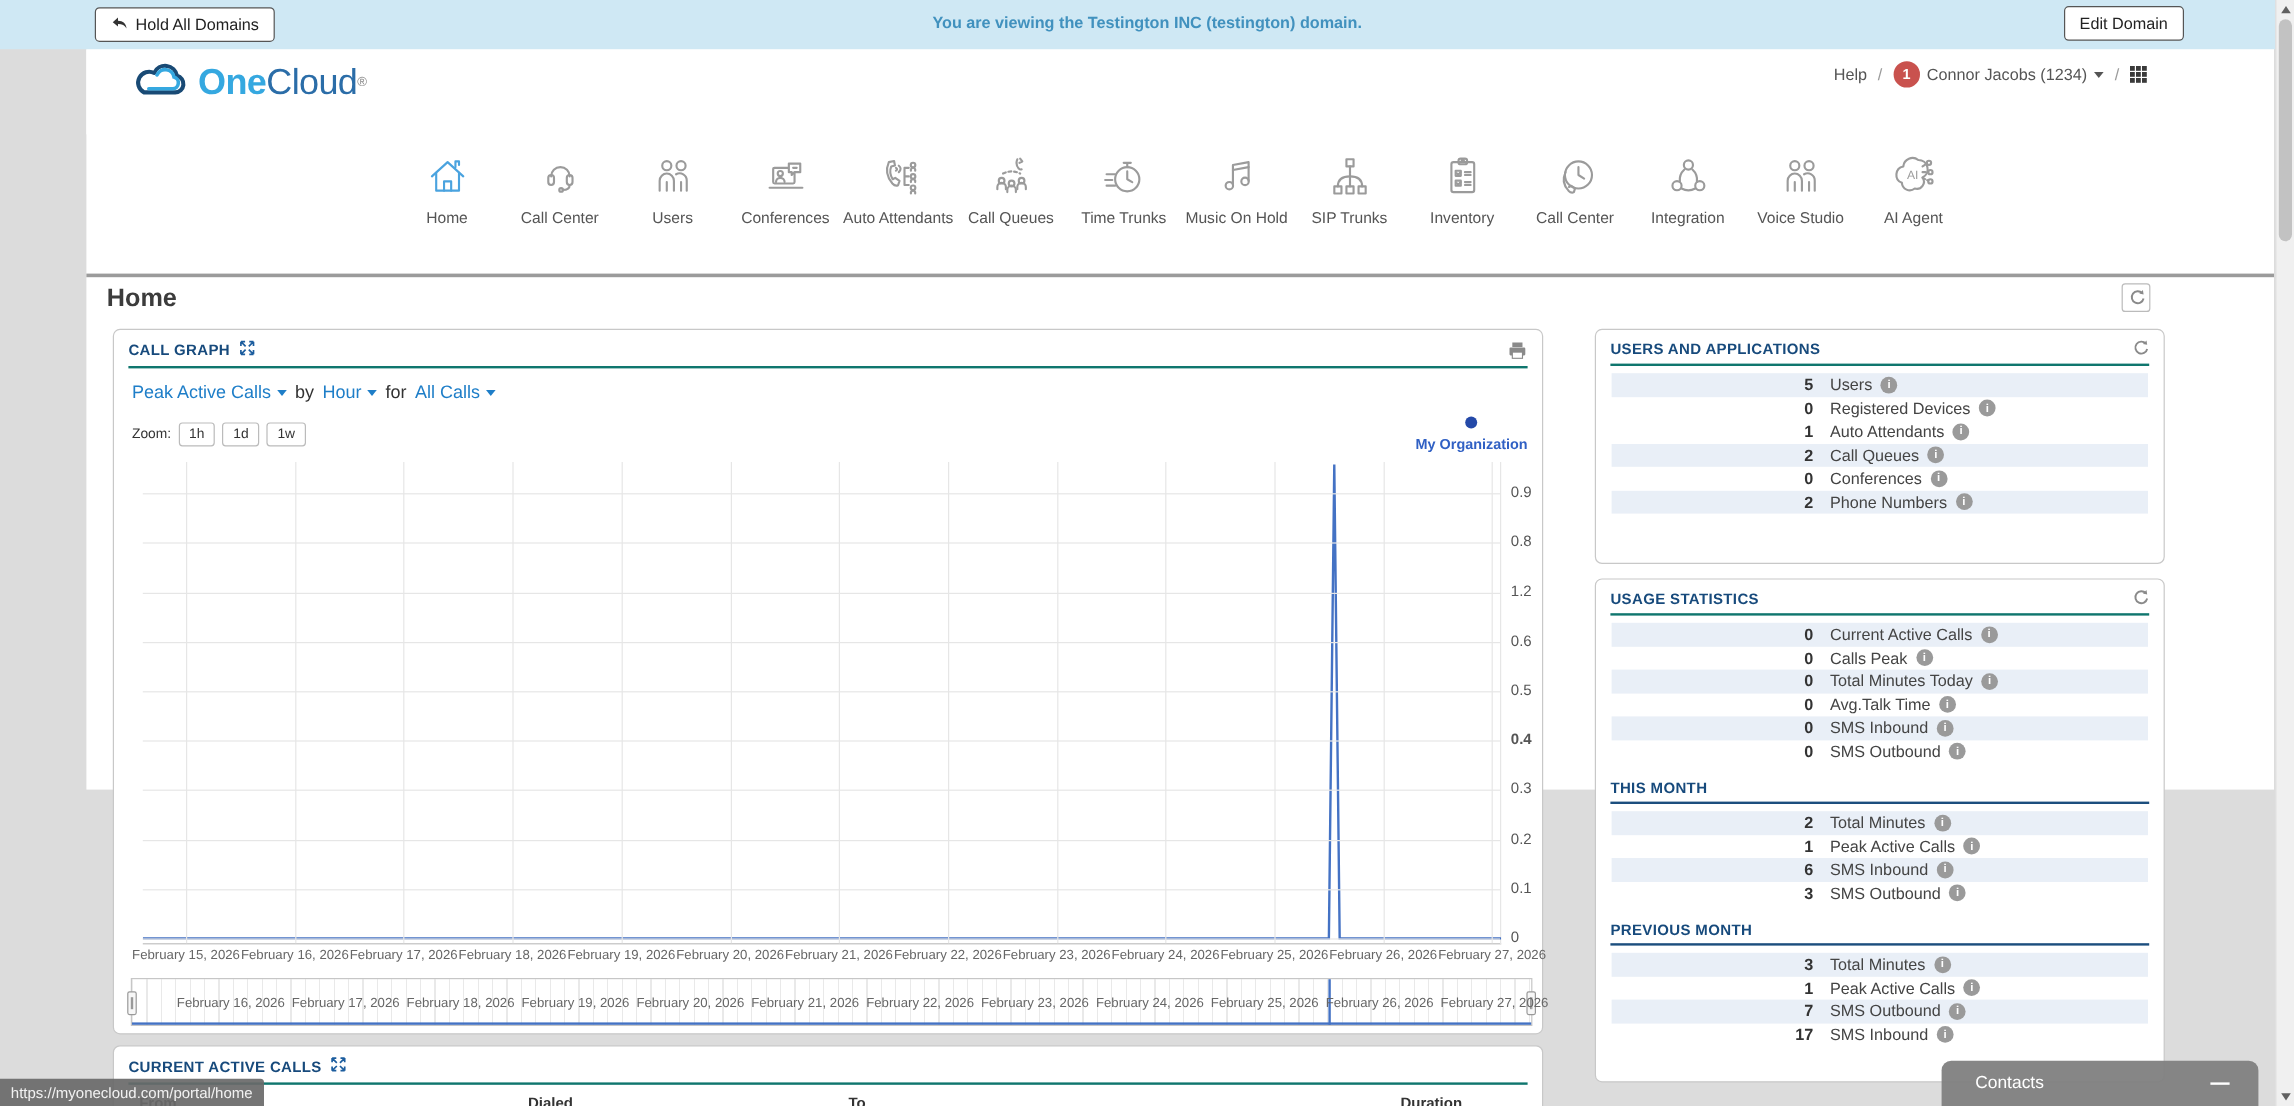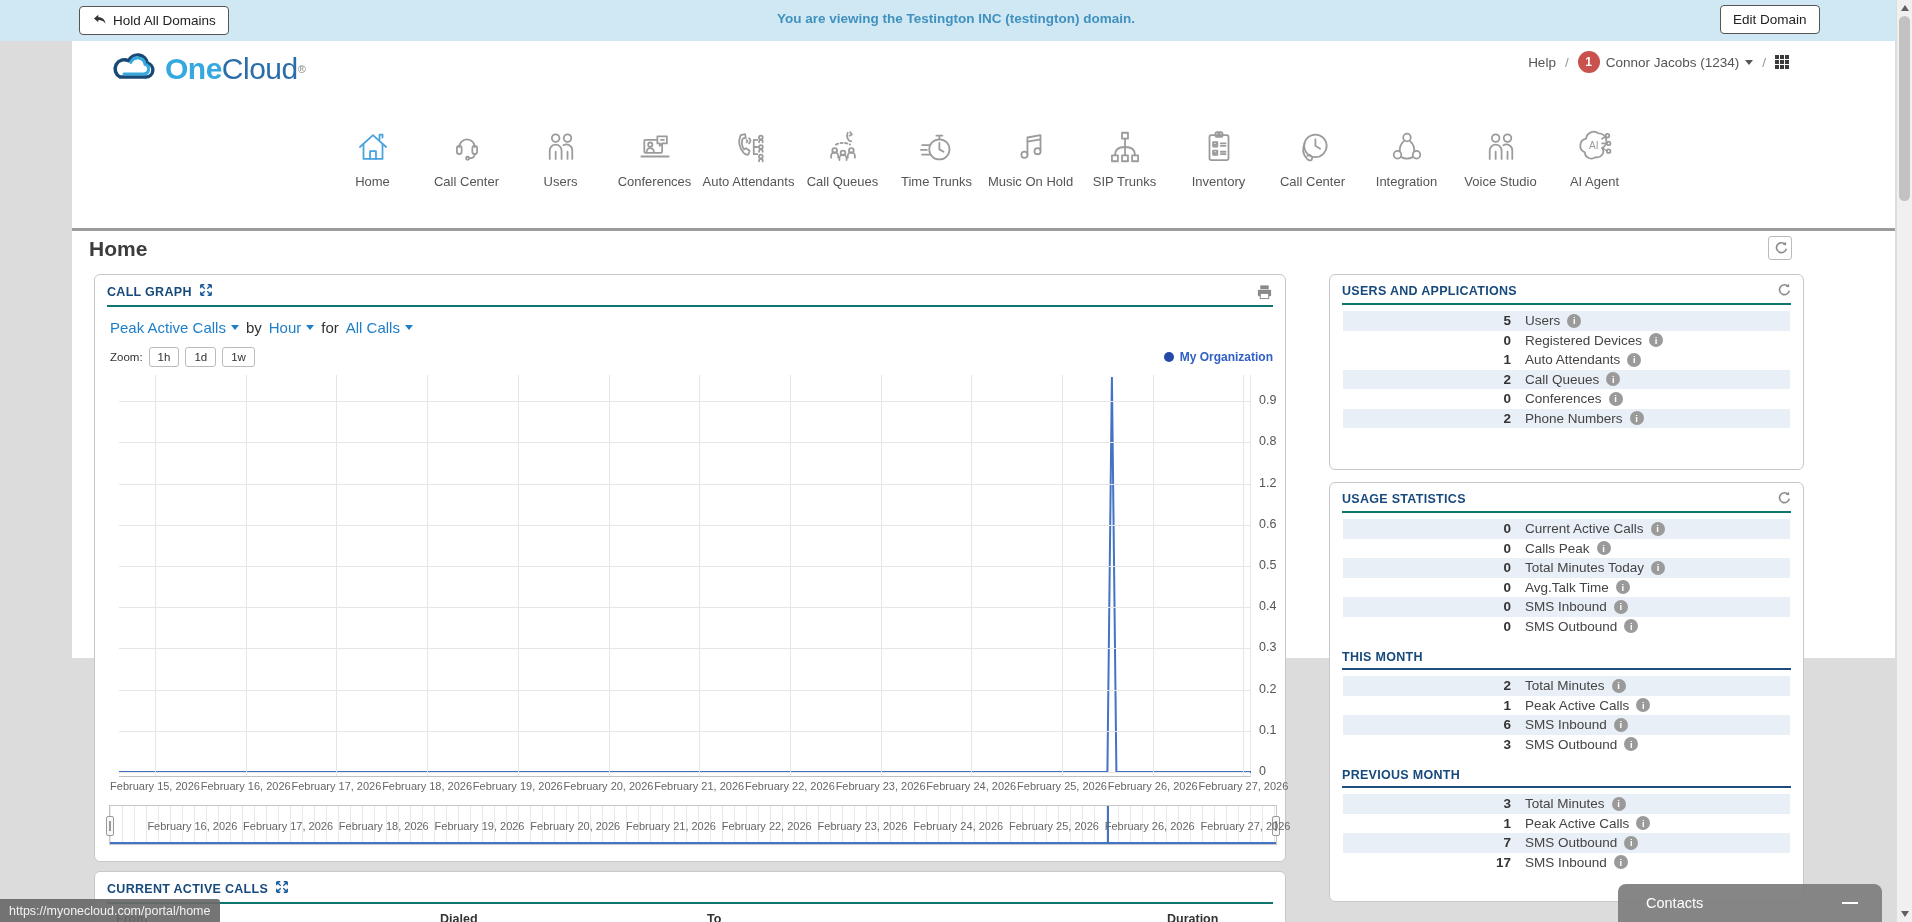--- a/index.html
+++ b/index.html
@@ -54,21 +54,21 @@
   .p-usersapps { left:1257px; top:43px; width:475px; height:196px; }
   .p-usage     { left:1257px; top:251px; width:475px; height:420px; }
 
   
   .cg-controls { margin-top:12px; font-size:15px; color:#333; display:flex; align-items:center; gap:7px; padding-left:3px; }
   .dd { color:#1e7ec8; display:flex; align-items:center; gap:5px; cursor:pointer; }
   .dd .caret { border-top-color:#1e7ec8; }
   .cg-zoomrow { margin-top:11px; display:flex; align-items:center; padding-left:3px; }
   .zoom-label { font-size:11.5px; color:#333; margin-right:6px; }
   .zbtn { border:1px solid #bbb; background:#fff; border-radius:3px; font-size:11.5px; color:#333; padding:3px 8px; margin-right:6px; cursor:pointer; font-family:inherit; }
-  .legend { margin-left:auto; display:flex; align-items:center; gap:6px; cursor:pointer; }
+  .legend { margin-left:auto; display:flex; align-items:center; gap:6px; cursor:pointer;flex-direction:column; }
   .legend-dot { width:10px; height:10px; border-radius:50%; background:#2449a8; }
   .legend-label { font-size:12px; font-weight:bold; color:#3060c4; }
 
   
   .chart { position:relative; height:476px; margin-top:8px; }
   .plot { position:absolute; left:12px; top:0; width:1132px; height:402px; border-bottom:1px solid #c0c0c0; border-right:1px solid #e6e6e6; }
   .grid-v { position:absolute; top:0; bottom:0; width:1px; background:#e6e6e6; }
   .grid-h { position:absolute; left:0; right:0; height:1px; background:#e6e6e6; }
   .plot svg { position:absolute; left:0; top:0; }
   .y-label { position:absolute; left:1152px; width:30px; font-size:12.5px; color:#555; }
@@ -463,21 +463,21 @@
           <span class="x-label" style="left: 682.9px;">February 22, 2026</span>
           <span class="x-label" style="left: 773.6px;">February 23, 2026</span>
           <span class="x-label" style="left: 864.3px;">February 24, 2026</span>
           <span class="x-label" style="left: 955px;">February 25, 2026</span>
           <span class="x-label" style="left: 1045.7px;">February 26, 2026</span>
           <span class="x-label" style="left: 1136.4px;">February 27, 2026</span>
           <span class="y-label" style="top: 389px;">0</span>
           <span class="y-label" style="top: 347.8px;">0.1</span>
           <span class="y-label" style="top: 306.6px;">0.2</span>
           <span class="y-label" style="top: 265.4px;">0.3</span>
-          <span class="y-label" style="top: 224.2px;">0.4</span>
+          <span class="y-label" style="top: 224.2px; font-weight: bold;">0.4</span>
           <span class="y-label" style="top: 183px;">0.5</span>
           <span class="y-label" style="top: 141.8px;">0.6</span>
           <span class="y-label" style="top: 100.6px;">1.2</span>
           <span class="y-label" style="top: 59.4px;">0.8</span>
           <span class="y-label" style="top: 18.2px;">0.9</span>
         </div>
     </div>
 
     <div class="panel p-curcalls">
       <div class="panel-hd">

